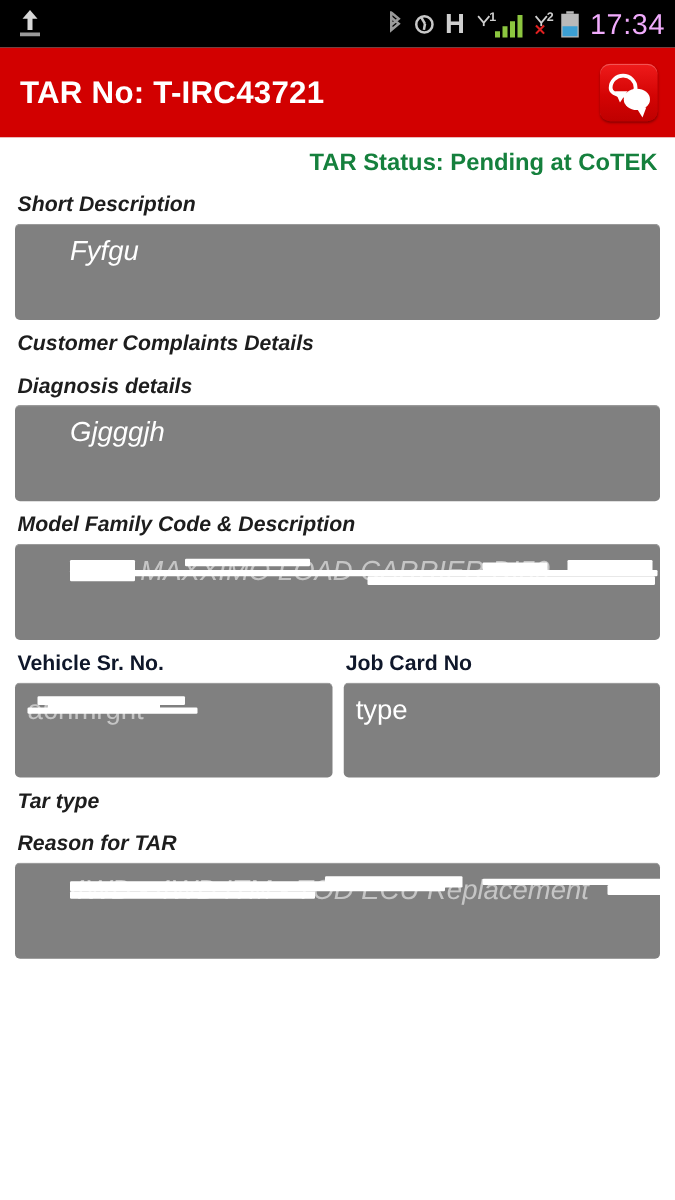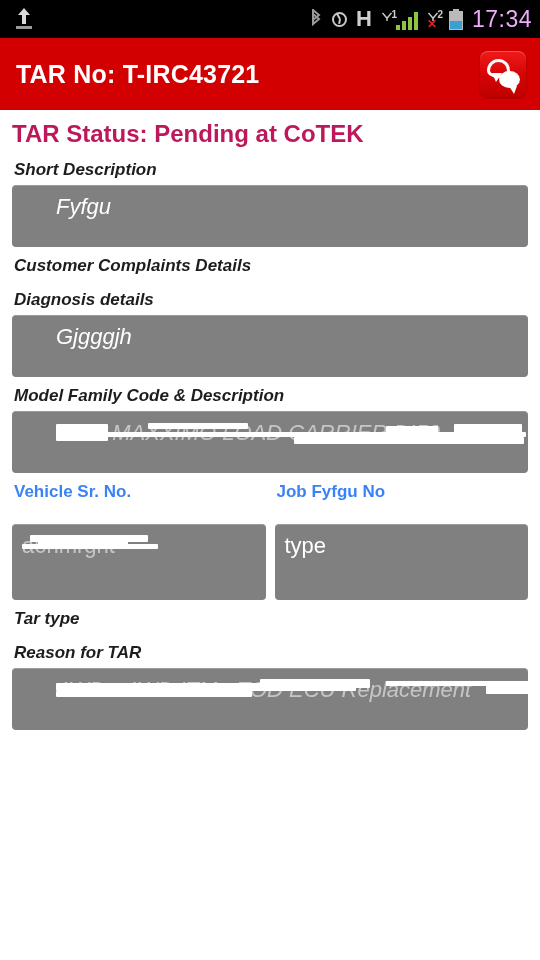--- a/index.html
+++ b/index.html
@@ -115,43 +115,43 @@
   }
   .chat-btn .bub-fill:after{
     content:""; position:absolute; right:3px; bottom:-6px;
     width:0;height:0;border-left:5px solid transparent;border-right:3px solid transparent;
     border-top:8px solid #ffffff;
   }
 
   
   .content{ width:100%; padding:0 12px; background:#fff; }
   .status-line{
-    color:#be185d; font-size:24px; font-weight:bold;
+    text-align:right; color:#15803d; font-size:19px; font-weight:bold;
     padding:10px 2px 12px 0;
   }
   .field{ margin-bottom:9px;font-style:italic; }
   .field .label{
     color:#1d1d1d; font-size:17px; font-weight:bold; padding:0 0 5px 2px; display:block;
   }
   .box{
     background:#808080;
     border-radius:4px;
     border-top:1px solid #9a9a9a;
     color:#ffffff;
     font-size:22px;
     padding:8px 10px 0 10px;
     position:relative;
     overflow:hidden;
   }
-  .box.h-tall{ height:62px;padding-left:44px; }
+  .box.h-tall{ height:77px;padding-left:44px; }
   .box .val{ white-space:nowrap; }
 
   .row3{ display:flex; gap:9px; margin-bottom:9px; }
   .row3 .cell{ flex:1; min-width:0; }
-  .row3 .label{ color:#3b82f6; font-size:17px; font-weight:bold; padding:0 0 22px 2px; display:block; }
+  .row3 .label{ color:#0f172a; font-size:17px; font-weight:bold; padding:0 0 5px 2px; display:block; }
   .row3 .box{ height:76px; font-size:22px; }
 
   
   .redact{ position:relative; display:inline-block; }
   .redact .strike{
     position:absolute; background:#ffffff; border-radius:1px;
   }
   .blurtext{ opacity:.55; }
 </style>
 </head>
@@ -260,21 +260,21 @@
       <div class="box">
         <span class="redact">
           <span class="val blurtext">a6hmrgnt</span>
           <span class="strike" style="left:8px; top:2px;  width:118px; height:7px;"></span>
           <span class="strike" style="left:0px; top:11px; width:136px; height:5px;"></span>
           <span class="strike" style="left:16px;top:8px;  width:90px;  height:5px;"></span>
         </span>
       </div>
     </div>
     <div class="cell">
-      <span class="label">Job Fyfgu No</span>
+      <span class="label">Job Card No</span>
       <div class="box">
         <span class="val">type</span>
       </div>
     </div>
   </div>
 
   <div class="field">
     <span class="label">Tar type</span>
   </div>
 

